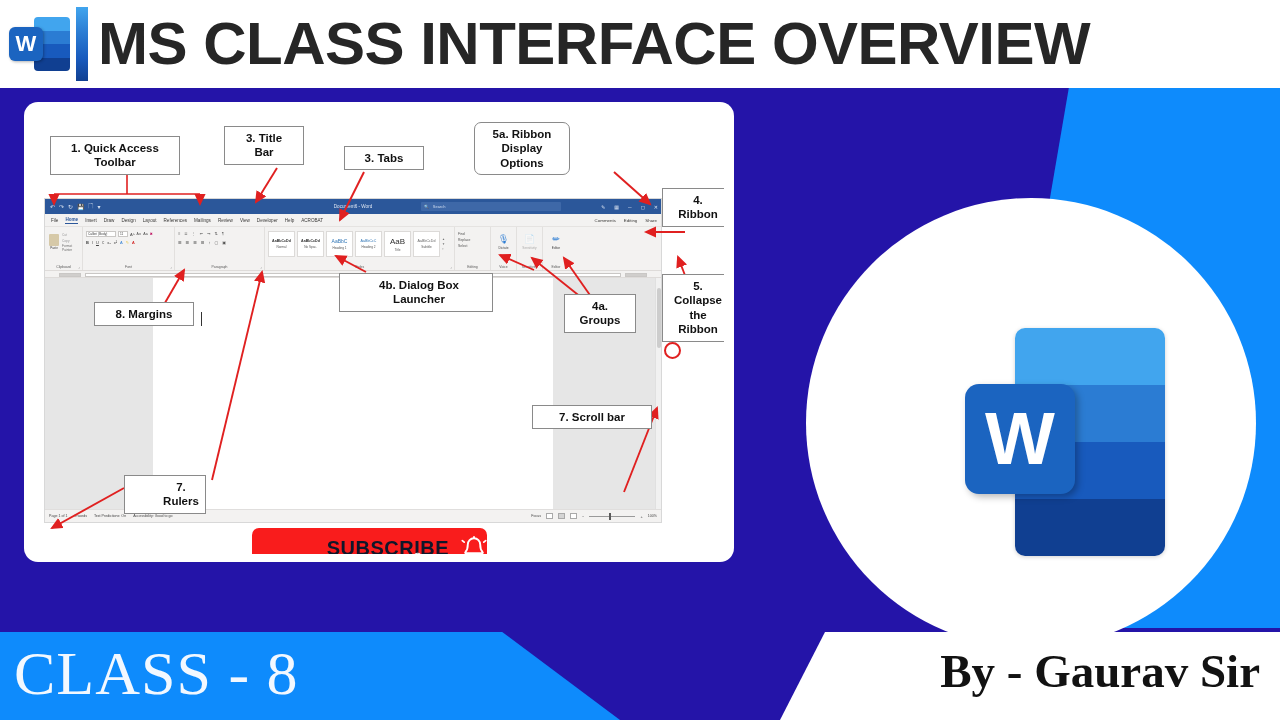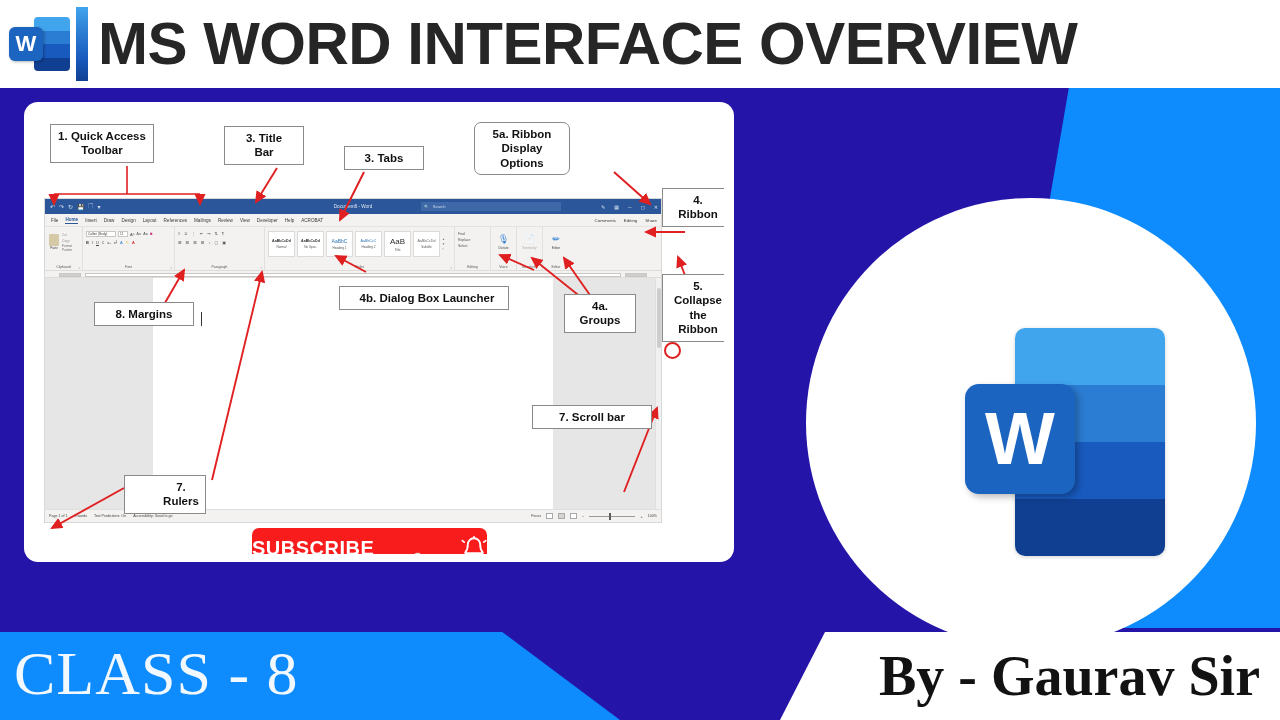--- a/index.html
+++ b/index.html
@@ -171,22 +171,22 @@
   #w-status-right { margin-left: auto; display: flex; align-items: center; gap: 5px; }
   .vbtn { width: 7px; height: 6px; border: 1px solid #a9a9a9; background:#fff; }
   .vbtn.sel { background: #d4d4d4; }
   #zoomtrack { width: 46px; height: 1px; background: #9a9a9a; position: relative; }
   #zoomtrack .knob { position: absolute; left: 20px; top: -3px; width: 2px; height: 7px; background: #5a5a5a; }
 
   
   #subscribe {
     position: absolute; left: 218px; top: 418px; width: 235px; height: 41px;
     background: #F91C1C; border-radius: 7px;
-    display: flex; align-items: center; justify-content: space-between; gap: 12px;
-    color: #ffffff; font-size: 20px; font-weight: bold; letter-spacing: .5px;
+    display: flex; align-items: center; justify-content: flex-end; gap: 12px;
+    color: #0f172a; font-size: 20px; font-weight: bold; letter-spacing: .5px;
     z-index: 6;
   }
   #hand-cursor {
     position: absolute; left: 370px; top: 437px; width: 32px; height: 42px; z-index: 7;
   }
 
   
   .lbl {
     position: absolute; background: #ffffff; border: 1px solid #8a8a8a;
     color: #111111; font-weight: bold; text-align: center;
@@ -227,38 +227,38 @@
     clip-path: polygon(9% 0, 100% 0, 100% 100%, 0 100%);
   }
   #footer-class {
     position: absolute; left: 14px; top: 6px;
     font-family: "Liberation Serif", serif; font-size: 62px; color: #F2F8FF;
     letter-spacing: 1px;
   }
   #footer-by {
     position: absolute; right: 20px; top: 12px;
     font-family: "Liberation Serif", serif; font-weight: bold;
-    font-size: 56px; color: #121212;
+    font-size: 47px; color: #121212;
   }
 </style>
 </head>
 <body>
 
 <div id="header">
   <div id="header-logo">
     <div class="wlogo-page">
       <div style="background:#41A5EE"></div>
       <div style="background:#2B7CD3"></div>
       <div style="background:#185ABD"></div>
       <div style="background:#103F91"></div>
     </div>
     <div class="wlogo-tile">W</div>
   </div>
   <div id="header-divider"></div>
-  <h1 id="header-title">MS WORD INTERFACE OVERVIEW</h1>
+  <h1 id="header-title">MS CLASS INTERFACE OVERVIEW</h1>
 </div>
 
 <div id="stage">
 
   <div id="blue-wedge"></div>
   <div id="logo-circle"></div>
 
   <div id="big-wlogo">
     <div class="page">
       <div style="background:#41A5EE"></div>
@@ -528,21 +528,21 @@
           <path d="M210,520 L240,492"></path>
 
           <path d="M456,518 L528,492"></path>
 
           <path d="M556,518 L585,492"></path>
         </g>
       </svg>
 
       <div id="collapse-circle"></div>
 
-      <div class="lbl" style="left:16px;  top:14px;  width:104px;">
+      <div class="lbl" style="left:16px;  top:26px;  width:130px;">
         <span style="white-space:pre-line">1. Quick Access
 Toolbar</span>
       </div>
       <div class="lbl" style="left:190px; top:16px;  width:80px;">
         <span style="white-space:pre-line">3. Title
 Bar</span>
       </div>
       <div class="lbl" style="left:310px; top:36px;  width:80px;">
         <span style="white-space:pre-line">3. Tabs</span>
       </div>
@@ -554,21 +554,21 @@
       <div class="lbl" style="left:628px; top:78px;  width:72px;">
         <span style="white-space:pre-line">4.
 Ribbon</span>
       </div>
       <div class="lbl" style="left:628px; top:164px; width:72px;">
         <span style="white-space:pre-line">5.
 Collapse
 the
 Ribbon</span>
       </div>
-      <div class="lbl" style="left:305px; top:176px; width:170px;padding-left:12px;">
+      <div class="lbl" style="left:305px; top:163px; width:154px;padding-left:12px;">
         <span style="white-space:pre-line">4b. Dialog Box Launcher</span>
       </div>
       <div class="lbl" style="left:530px; top:184px; width:72px;">
         <span style="white-space:pre-line">4a.
 Groups</span>
       </div>
       <div class="lbl" style="left:60px;  top:192px; width:100px;">
         <span style="white-space:pre-line">8. Margins</span>
       </div>
       <div class="lbl" style="left:90px;  top:365px; width:82px;padding-left:38px;">

